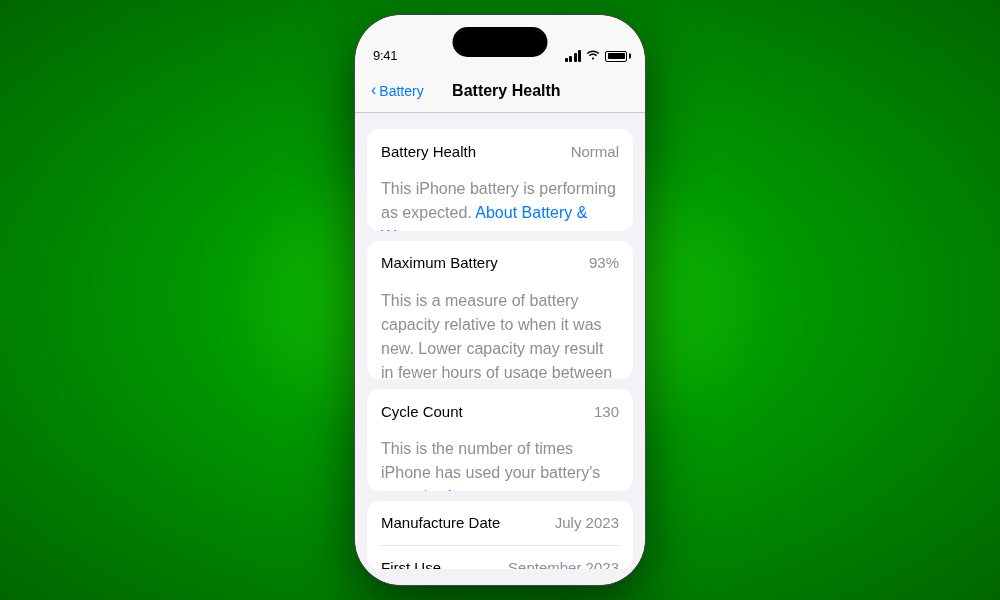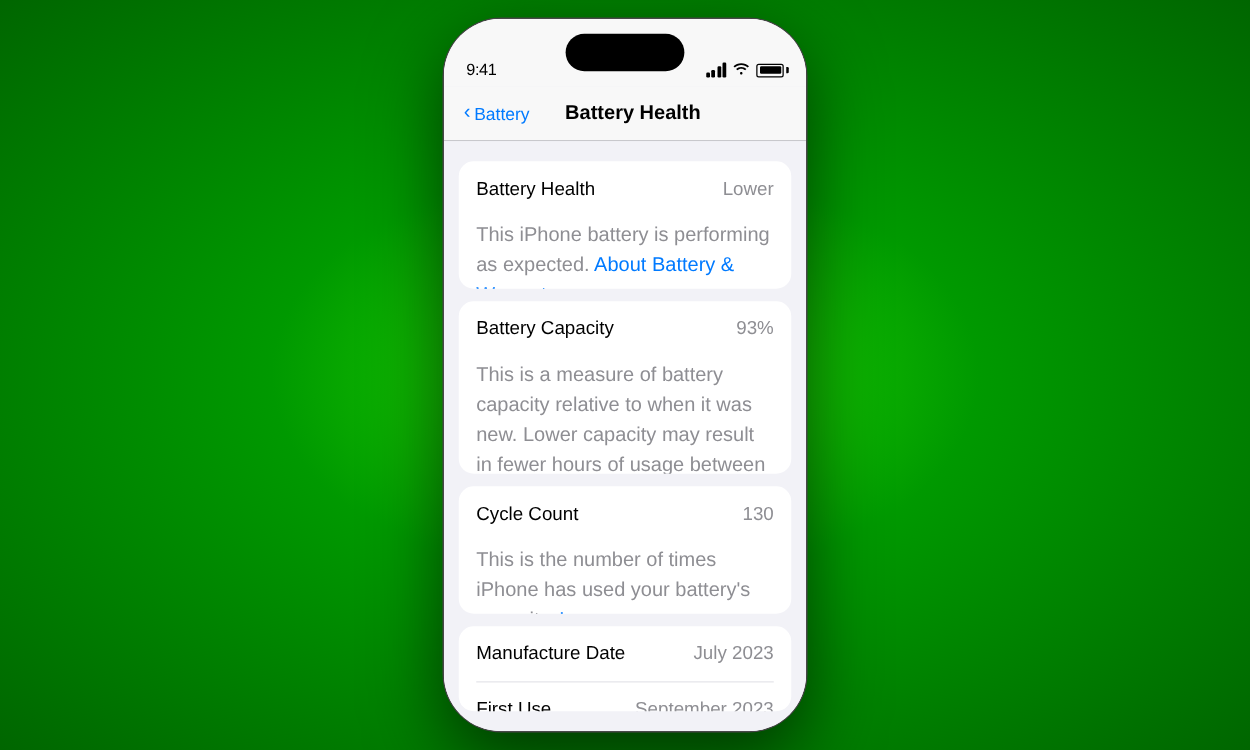--- a/index.html
+++ b/index.html
@@ -292,30 +292,30 @@
           <span>Battery</span>
         </div>
         <span class="nav-title">Battery Health</span>
       </div>
 
       <div class="scroll-content">
 
         <div class="card">
           <div class="card-row">
             <span class="row-label">Battery Health</span>
-            <span class="row-value">Lower</span>
+            <span class="row-value">Normal</span>
           </div>
           <div class="card-footer">
             This iPhone battery is performing as expected. <a class="link-text" href="#">About Battery &amp; Warranty...</a>
           </div>
         </div>
 
         <div class="card">
           <div class="card-row">
-            <span class="row-label">Battery Capacity</span>
+            <span class="row-label">Maximum Battery</span>
             <span class="row-value">93%</span>
           </div>
           <div class="card-footer">
             This is a measure of battery capacity relative to when it was new. Lower capacity may result in fewer hours of usage between charges.
           </div>
         </div>
 
         <div class="card">
           <div class="card-row">
             <span class="row-label">Cycle Count</span>

